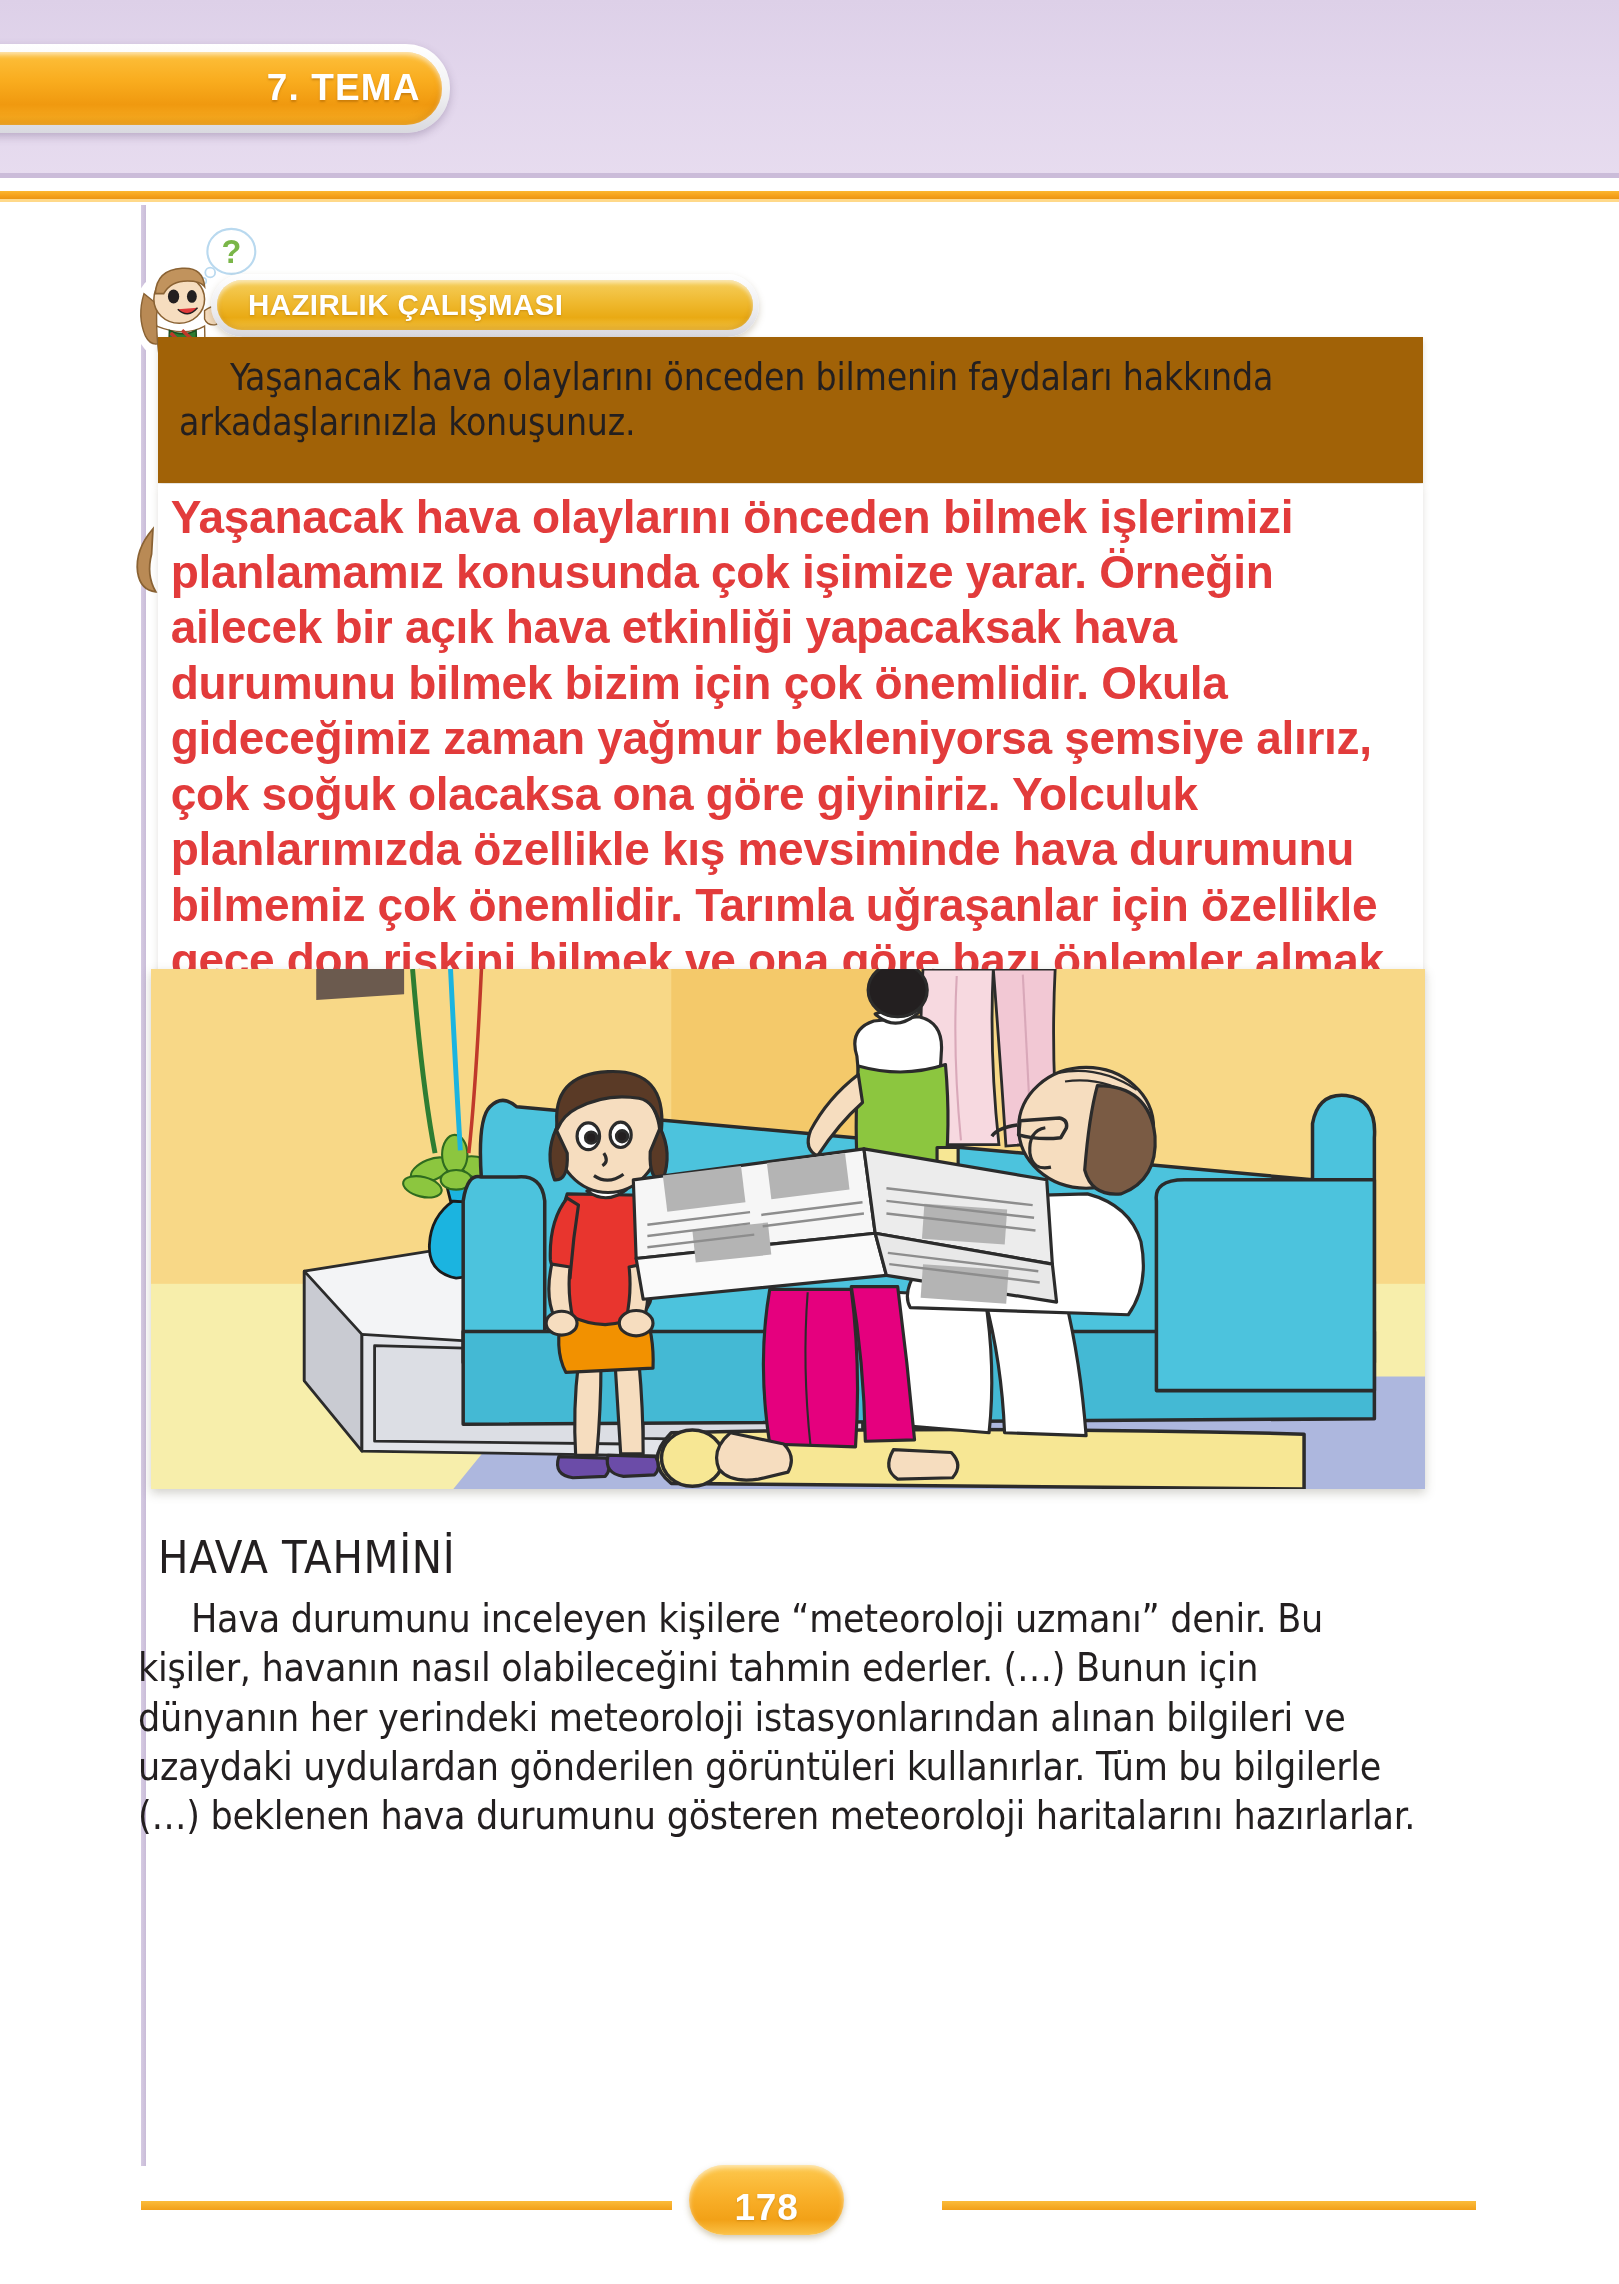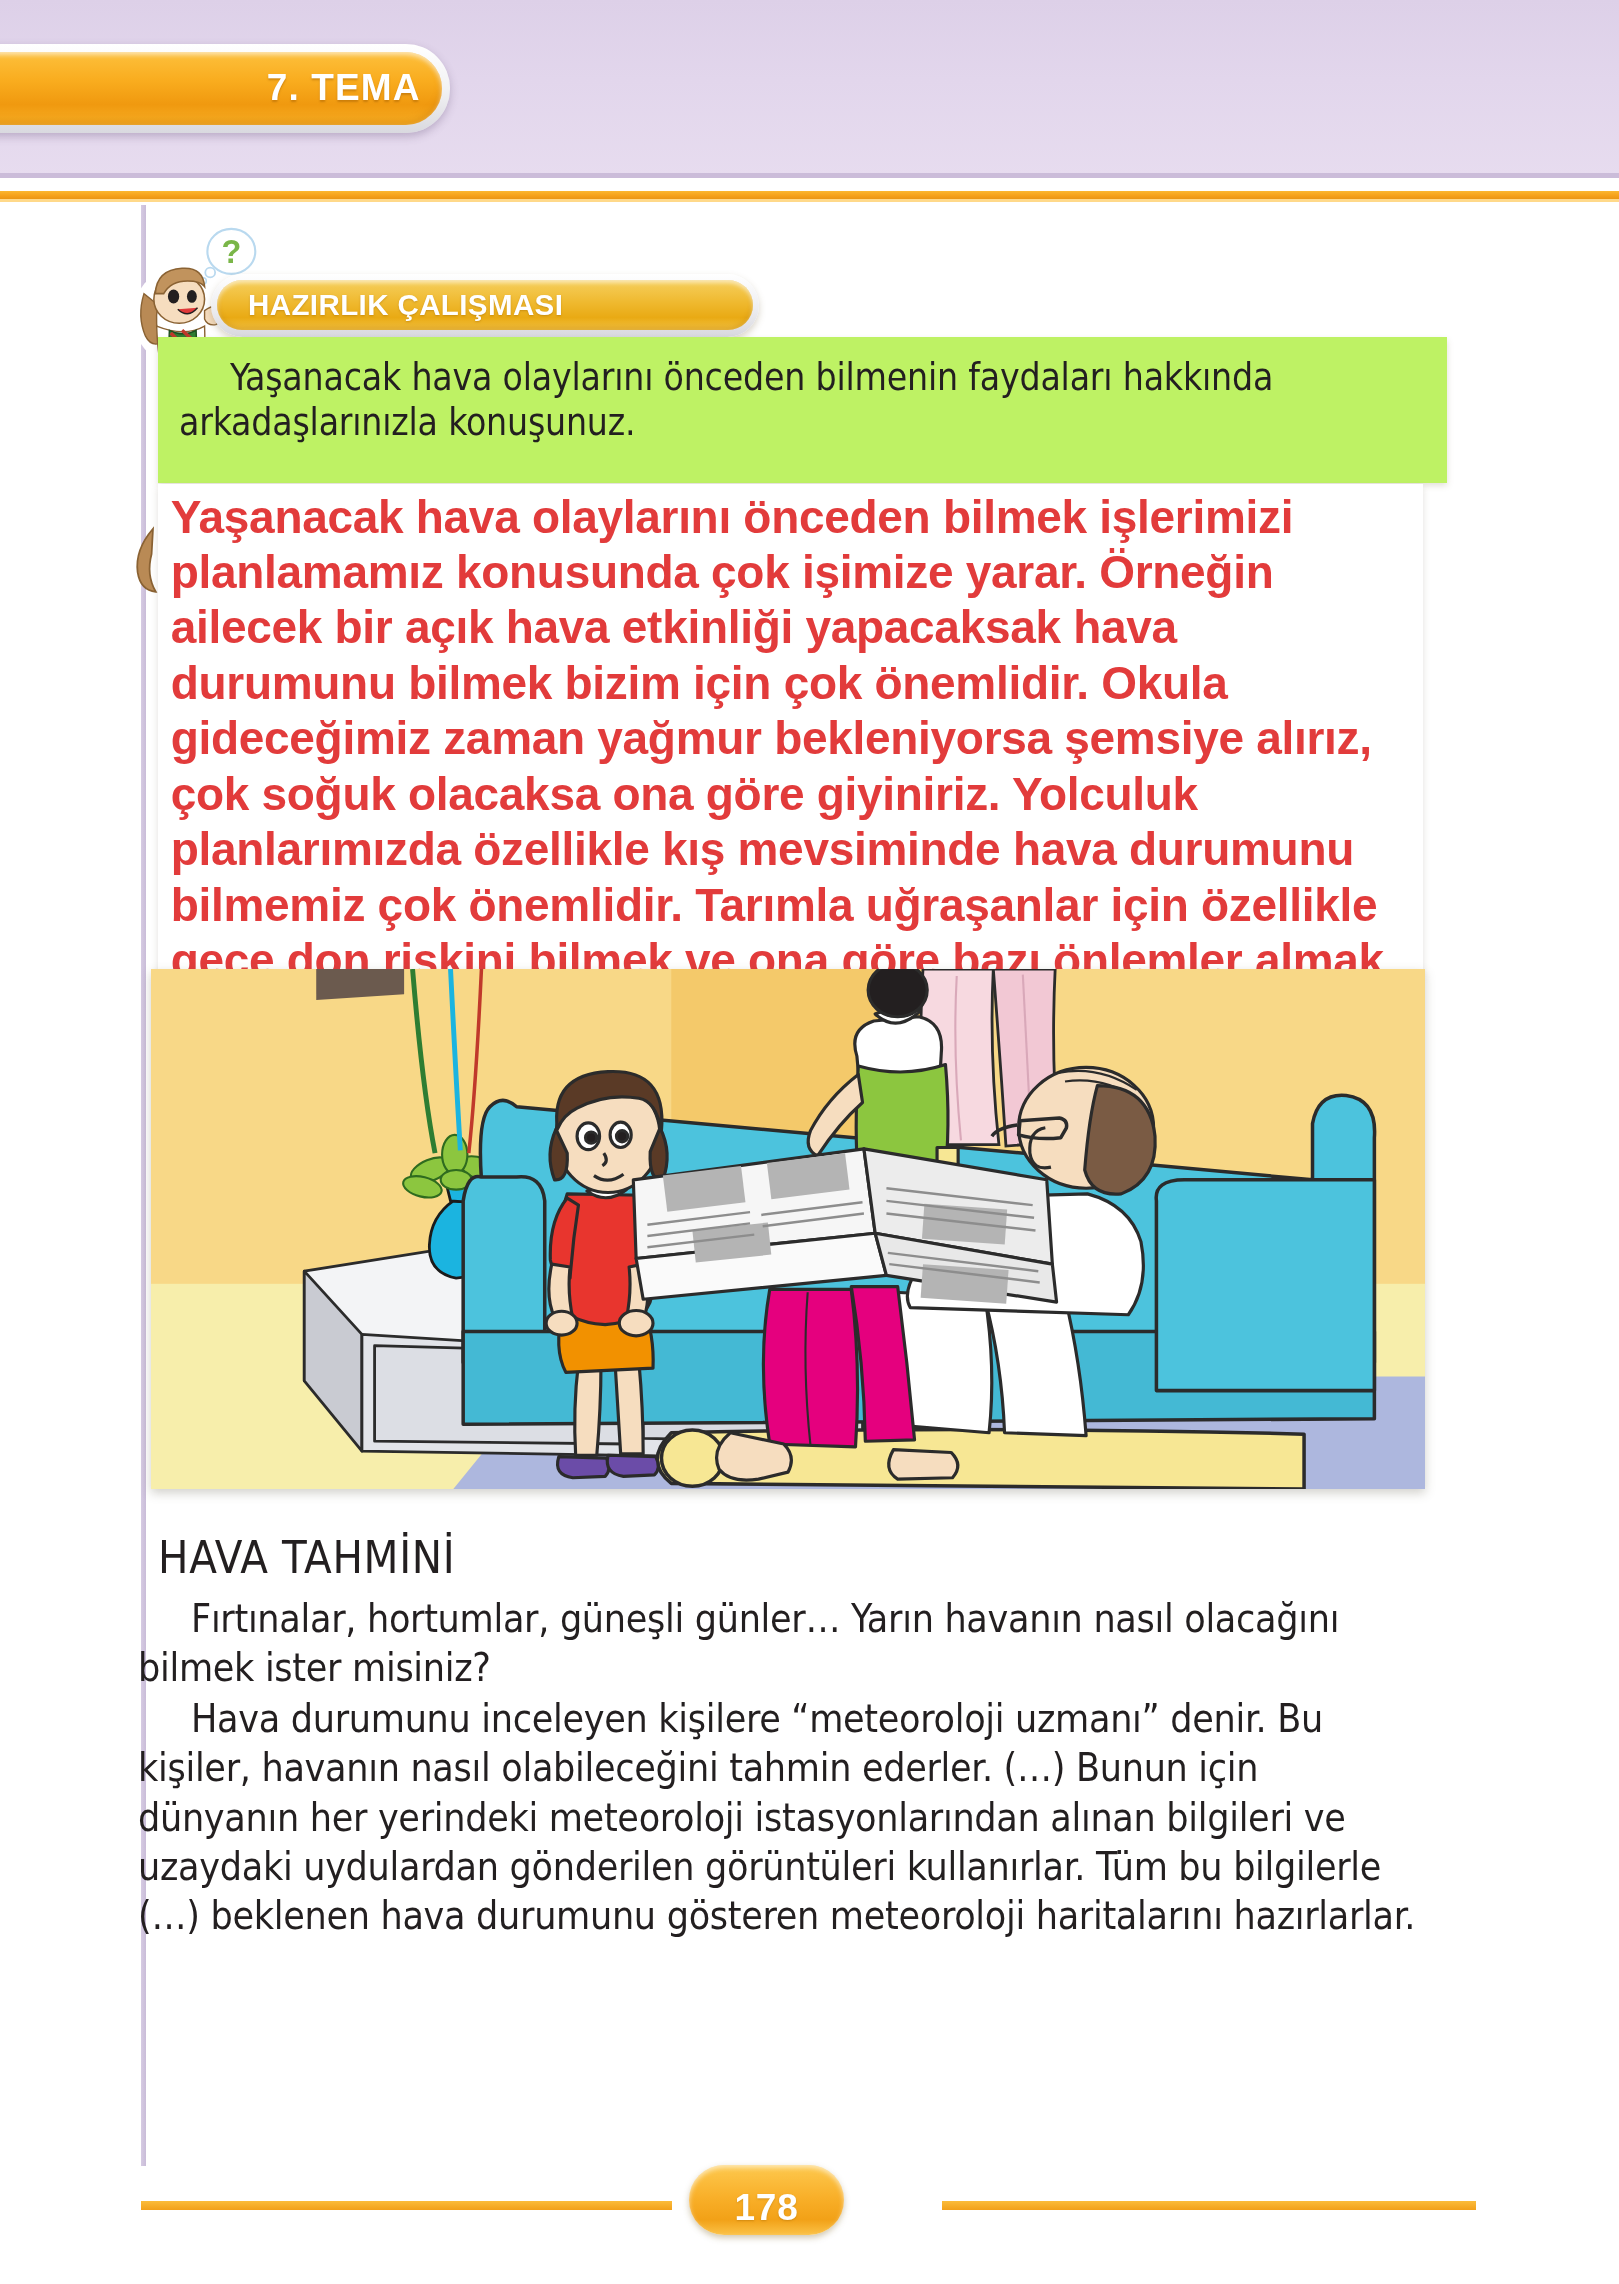--- a/index.html
+++ b/index.html
@@ -77,23 +77,22 @@
     color:#ffffff; font-size:29.5px; font-weight:bold; letter-spacing:0.4px;
     text-shadow:0 1.4px 2.1px rgba(150,95,0,.4);
   }
 
   
   .mascot{ position:absolute; left:127px; top:226px; width:134px; height:155px; }
 
   
   .instruction-box{
     position:absolute; left:158px; top:337px; width:1265px; height:146px;
-    background:#bef264;
+    background:#a16207;
     box-shadow:0 2.8px 6.3px rgba(120,105,70,.22);
-    padding-left:24px;
   }
   .instruction-text{
     position:absolute; left:21px; top:18.3px; right:24px;
     font-size:37px; line-height:1.22; color:#231f20;
     font-family:"DejaVu Sans", sans-serif;
     font-stretch:condensed;
     text-indent:51px;
     letter-spacing:-0.2px;
   }
 
@@ -390,21 +389,20 @@
       <path d="M706 364 L852 346 M706 380 L852 362 M706 396 L858 378"></path>
       <path d="M868 350 L1012 332 M870 366 L1014 348"></path>
       <path d="M1046 312 L1254 336 M1046 330 L1256 354 M1046 348 L1258 372"></path>
       <path d="M1048 404 L1262 430 M1050 420 L1264 446"></path>
     </g>
   </svg>
 </div>
 
 <div class="passage-title">HAVA TAHMİNİ</div>
 <div class="passage">
-  <p>Fırtınalar, hortumlar, güneşli günler… Yarın havanın nasıl olacağını bilmek ister misiniz?</p>
   <p>Hava durumunu inceleyen kişilere “meteoroloji uzmanı” denir. Bu kişiler, havanın nasıl olabileceğini tahmin ederler. (…) Bunun için dünyanın her yerindeki meteoroloji istasyonlarından alınan bilgileri ve uzaydaki uydulardan gönderilen görüntüleri kullanırlar. Tüm bu bilgilerle (…) beklenen hava durumunu gösteren meteoroloji haritalarını hazırlarlar.</p>
 </div>
 
 <div class="footer-rule-left"></div>
 <div class="footer-rule-right"></div>
 <div class="page-pill">
   <span class="page-num">178</span>
 </div>
 
 

